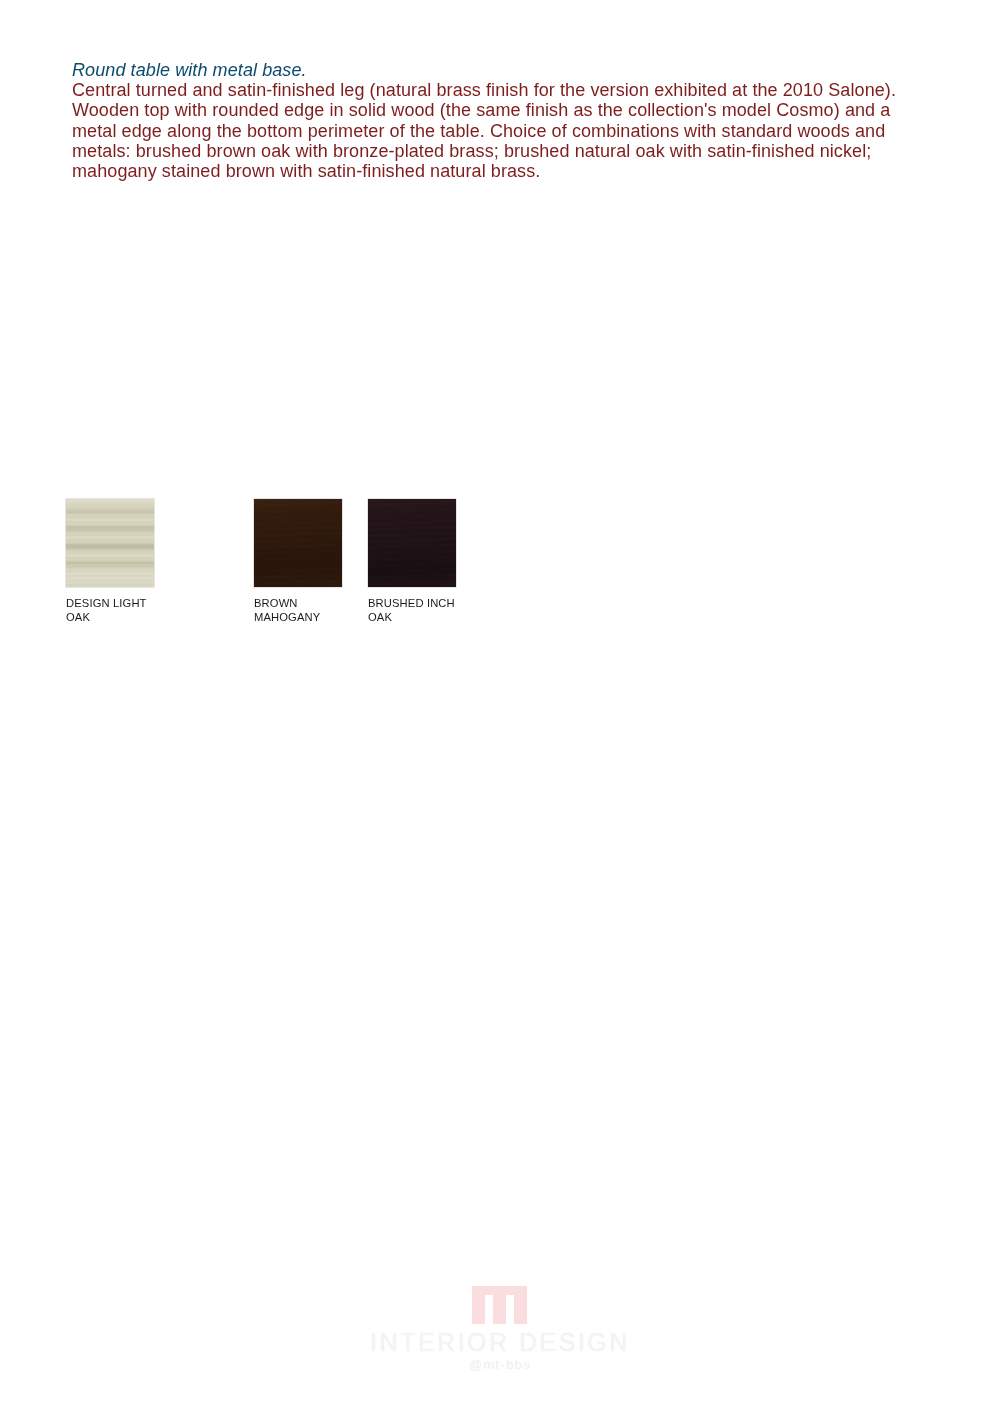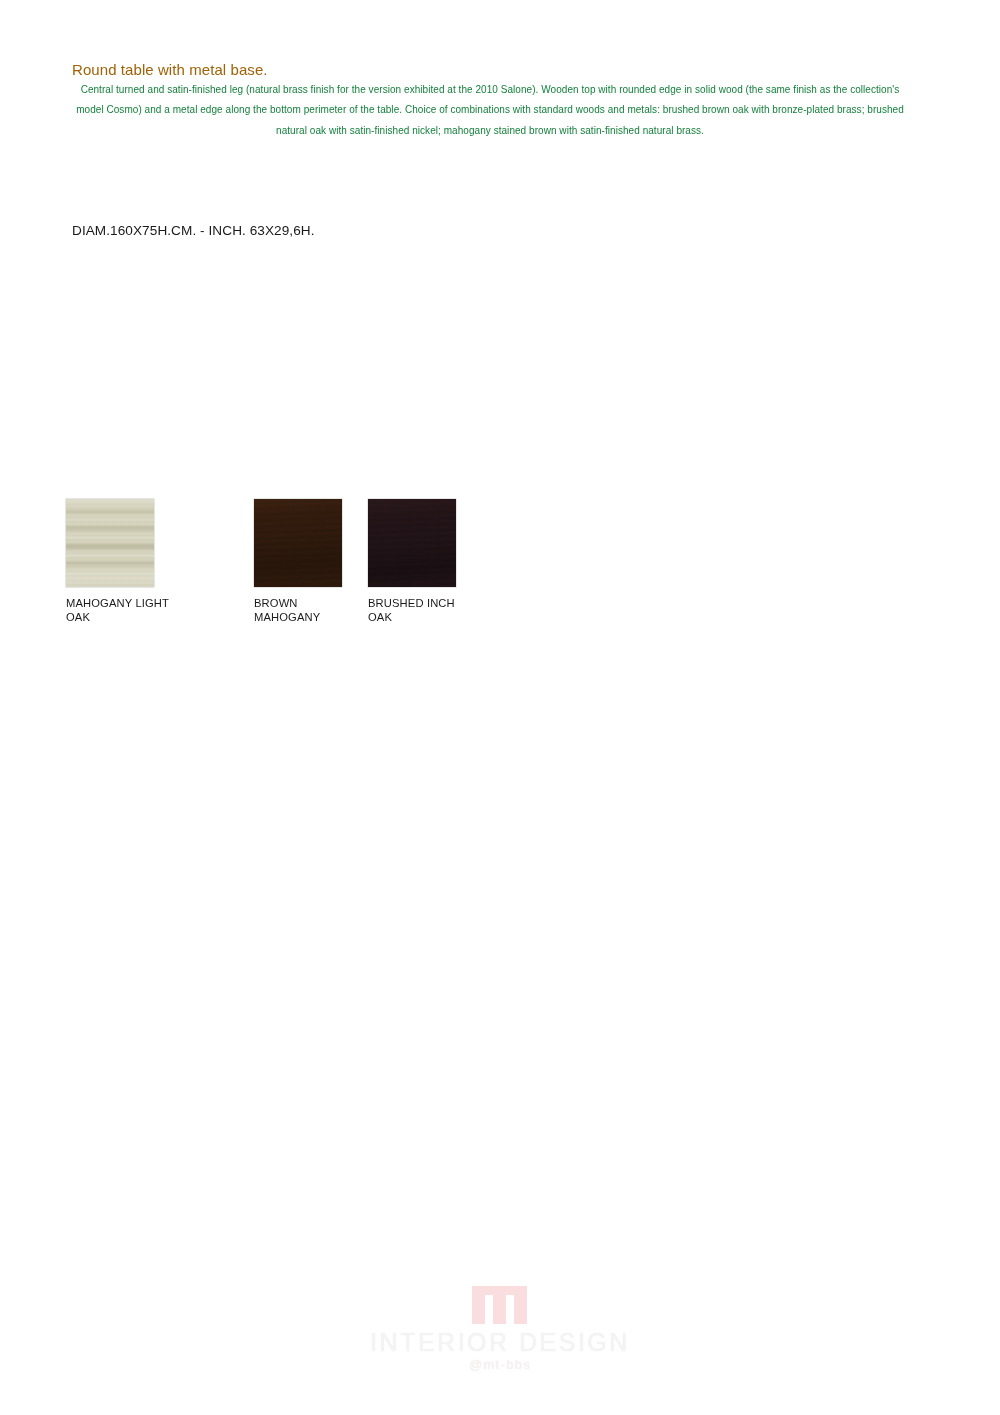--- a/index.html
+++ b/index.html
@@ -18,32 +18,33 @@
   }
 
   
   .desc-block {
     position: absolute;
     left: 72px;
     top: 60px;
     width: 836px;
   }
   .desc-line {
-    font-size: 15px;
+    font-size: 18px;
     line-height: 20.2px;
-    color: #a16207;
+    color: #0c4a6e;
     letter-spacing: 0.005em;
     text-align: left;
+    font-style: italic;
   }
   .desc-para {
-    font-size: 10px;
+    font-size: 18px;
     line-height: 20.2px;
-    color: #15803d;
+    color: #7f1d1d;
     letter-spacing: 0.005em;
-    text-align: center;
+    text-align: left;
   }
 
   
   .dims-block {
     position: absolute;
     left: 72px;
     top: 221px;
     width: 600px;
   }
   .dim-line {
@@ -200,28 +201,27 @@
 </style>
 </head>
 <body>
 
 <div class="desc-block">
   <div class="desc-line">Round table with metal base.</div>
   <div class="desc-para">Central turned and satin-finished leg (natural brass finish for the version exhibited at the 2010 Salone). Wooden top with rounded edge in solid wood (the same finish as the collection's model Cosmo) and a metal edge along the bottom perimeter of the table. Choice of combinations with standard woods and metals: brushed brown oak with bronze-plated brass; brushed natural oak with satin-finished nickel; mahogany stained brown with satin-finished natural brass.</div>
 </div>
 
 <div class="dims-block">
-  <div class="dim-line">DIAM.160X75H.CM. - INCH. 63X29,6H.</div>
 </div>
 
 <div class="swatch-row">
 
   <div class="swatch-cell c0">
     <div class="swatch-chip chip-lightoak"></div>
-    <div class="swatch-label">MAHOGANY LIGHT
+    <div class="swatch-label">DESIGN LIGHT
 OAK</div>
   </div>
 
   <div class="swatch-cell c1">
     <div class="swatch-chip chip-mahogany"></div>
     <div class="swatch-label">BROWN
 MAHOGANY</div>
   </div>
 
   <div class="swatch-cell c2">

